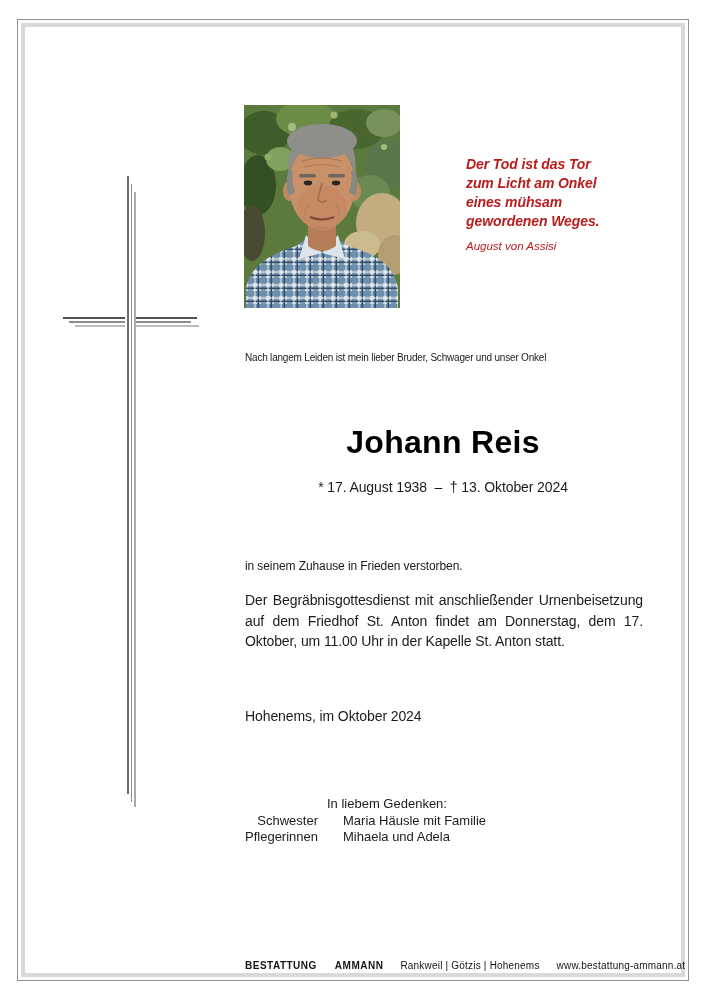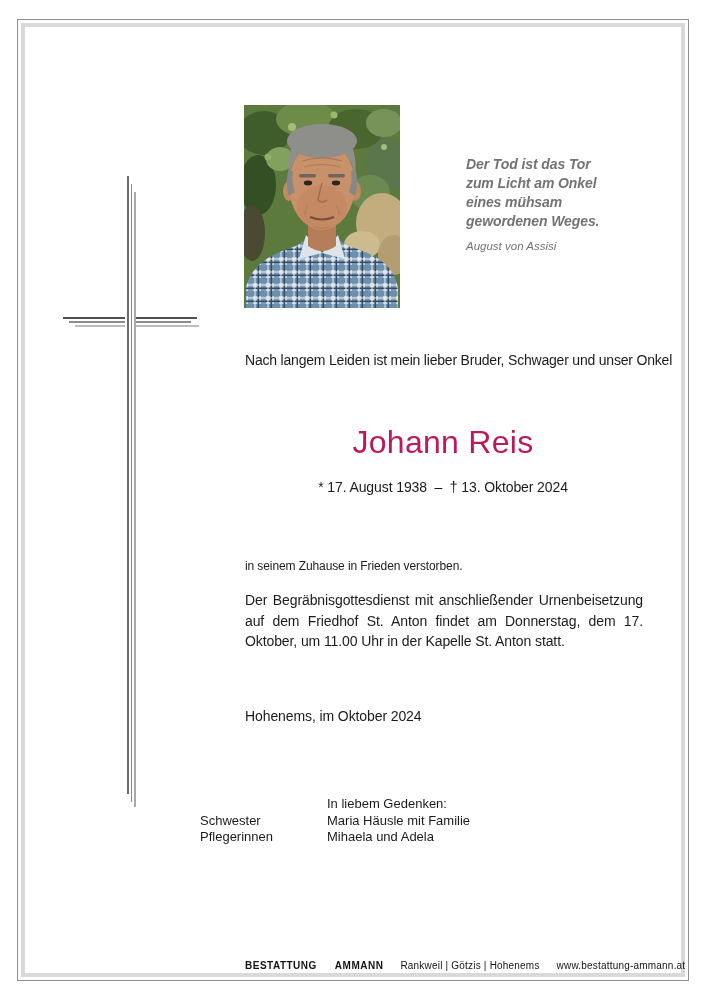--- a/index.html
+++ b/index.html
@@ -35,56 +35,56 @@
 
   
   .photo { position: absolute; left: 244px; top: 105px; width: 156px; height: 203px; }
   .photo svg { display: block; width: 100%; height: 100%; }
 
   
   .quote {
     position: absolute; left: 466px; top: 155px;
     font-style: italic; font-weight: 600;
     font-size: 14px; line-height: 19px; letter-spacing: -0.1px;
-    white-space: nowrap; color: #737373;
+    white-space: nowrap; color: #b91c1c;
   }
   .quote-attribution {
     margin-top: 6px; font-weight: 400; font-size: 11.5px; letter-spacing: 0;
   }
 
   .intro {
     position: absolute; left: 245px; top: 352px;
-    font-size: 14px; letter-spacing: -0.2px; white-space: nowrap;
+    font-size: 10px; letter-spacing: -0.2px; white-space: nowrap;
   }
 
   .name {
     position: absolute; left: 245px; top: 424px; width: 396px;
-    text-align: center; font-size: 32px; font-weight: 400; letter-spacing: 0.3px;
-    color: #be185d;
+    text-align: center; font-size: 32px; font-weight: 700; letter-spacing: 0.3px;
+    color: #000000;
   }
 
   .dates {
     position: absolute; left: 245px; top: 479px; width: 396px;
     text-align: center; font-size: 14px; white-space: pre; letter-spacing: -0.1px;
   }
 
   .death-statement { position: absolute; left: 245px; top: 559px; font-size: 12px; letter-spacing: -0.1px; }
 
   .service {
     position: absolute; left: 245px; top: 590px; width: 398px;
     font-size: 14px; line-height: 20.5px; text-align: justify; letter-spacing: -0.1px;
   }
 
   .place-date { position: absolute; left: 245px; top: 708px; font-size: 14px; letter-spacing: -0.1px; }
 
   
   .memorial { position: absolute; left: 200px; top: 788px; font-size: 13px; line-height: 16.5px; }
   .memorial-heading { margin-left: 127px; margin-top: 8px; }
   .mem-row { white-space: nowrap; }
-  .mem-role { display: inline-block; width: 118px; text-align: left; margin-right: 9px; }
+  .mem-role { display: inline-block; width: 118px; text-align: right; margin-right: 25px; }
   .mem-names { display: inline; }
 
   
   .footer {
     position: absolute; left: 245px; top: 960px;
     font-size: 10px; letter-spacing: 0.2px; white-space: nowrap; color: #141414;
   }
   .footer .brand { font-weight: 600; letter-spacing: 0.5px; }
   .footer .brand-bold { font-weight: 700; letter-spacing: 0.5px; margin-left: 18px; }
   .footer .locations { margin-left: 17px; }

